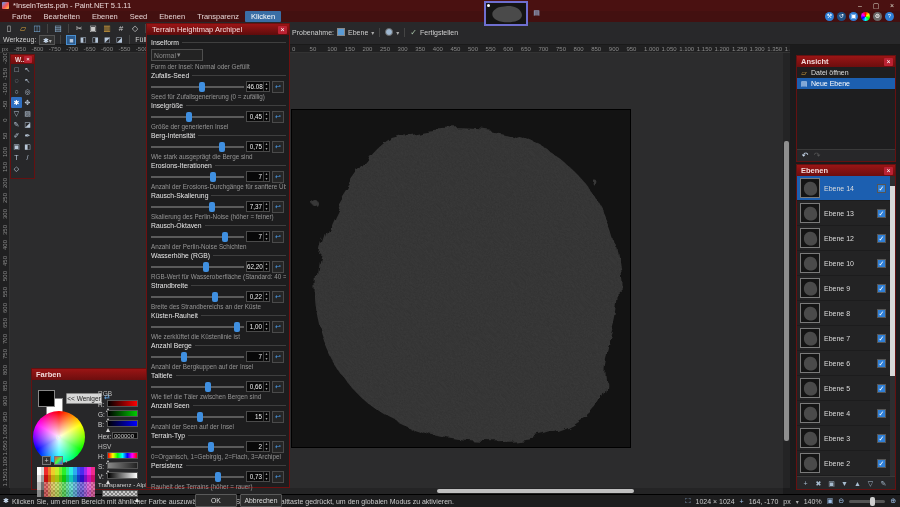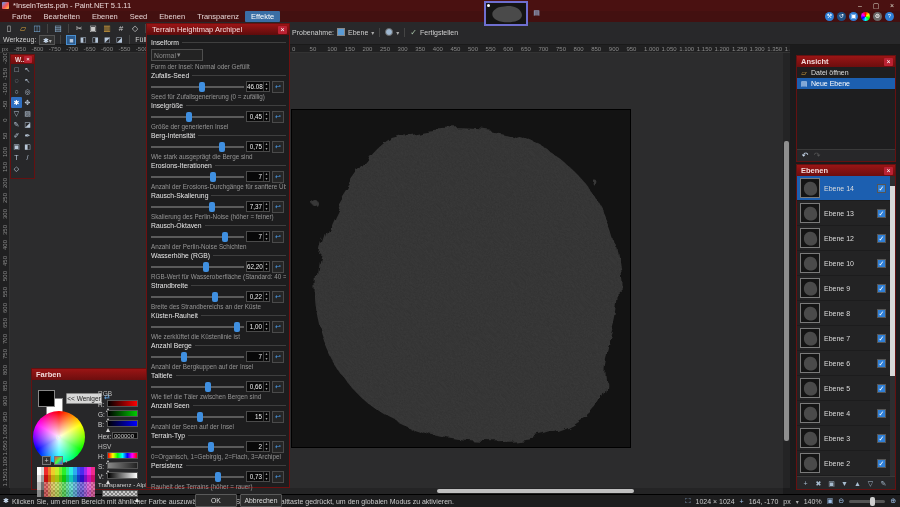--- a/index.html
+++ b/index.html
@@ -146,21 +146,21 @@
     <div class="winbtn">×</div>
   </div>
 </div>
 <div class="abs" id="menubar">
     <div class="menu-item">Farbe</div>
     <div class="menu-item">Bearbeiten</div>
     <div class="menu-item">Ebenen</div>
     <div class="menu-item">Seed</div>
     <div class="menu-item">Ebenen</div>
     <div class="menu-item">Transparenz</div>
-    <div class="menu-item active">Effekte</div>
+    <div class="menu-item active">Klicken</div>
   </div>
 <div class="abs" id="panel-toggles">
     <div class="ptoggle" style="background: rgb(47, 127, 214);">⚒</div>
     <div class="ptoggle" style="background: rgb(29, 77, 128);">↺</div>
     <div class="ptoggle" style="background: rgb(47, 127, 214);">▣</div>
     <div class="ptoggle" style="background: conic-gradient(rgb(255, 0, 0), rgb(255, 255, 0), rgb(0, 255, 0), rgb(0, 255, 255), rgb(0, 0, 255), rgb(255, 0, 255), rgb(255, 0, 0));"></div>
     <div class="ptoggle" style="background: rgb(107, 107, 107);">⚙</div>
     <div class="ptoggle" style="background: rgb(47, 127, 214);">?</div>
   </div>
 

